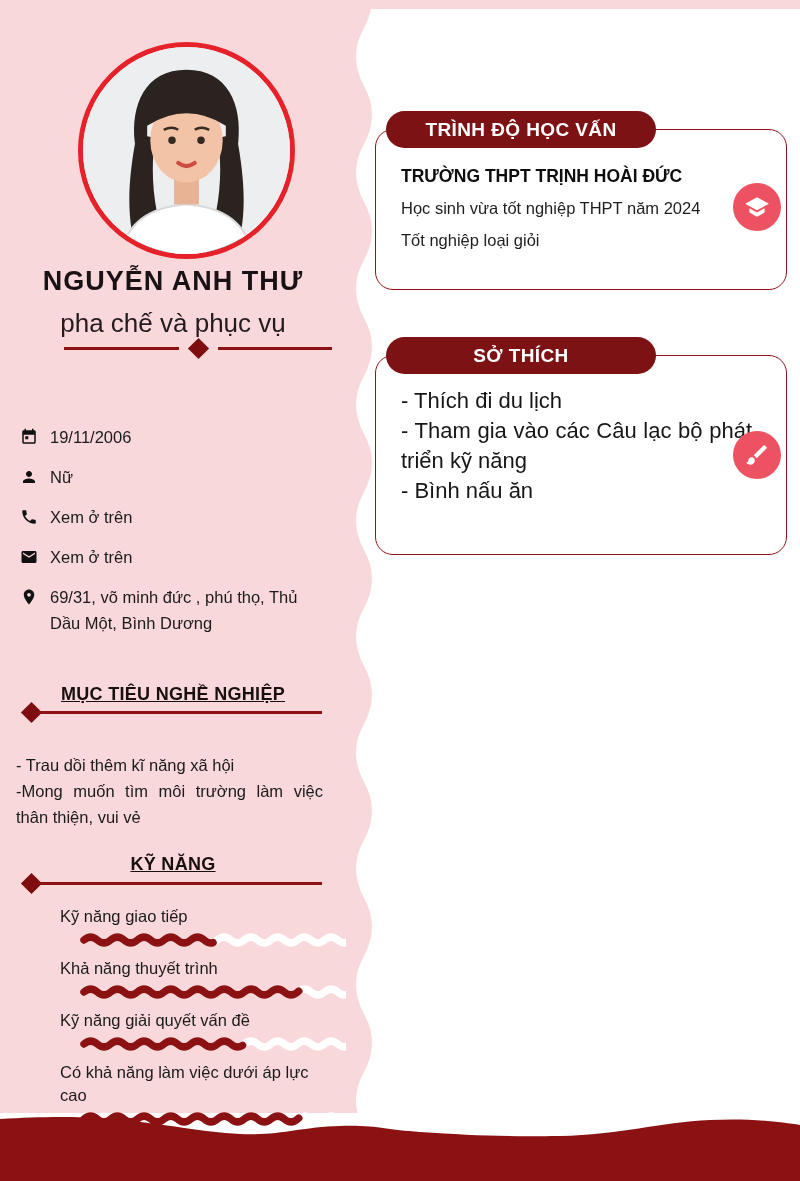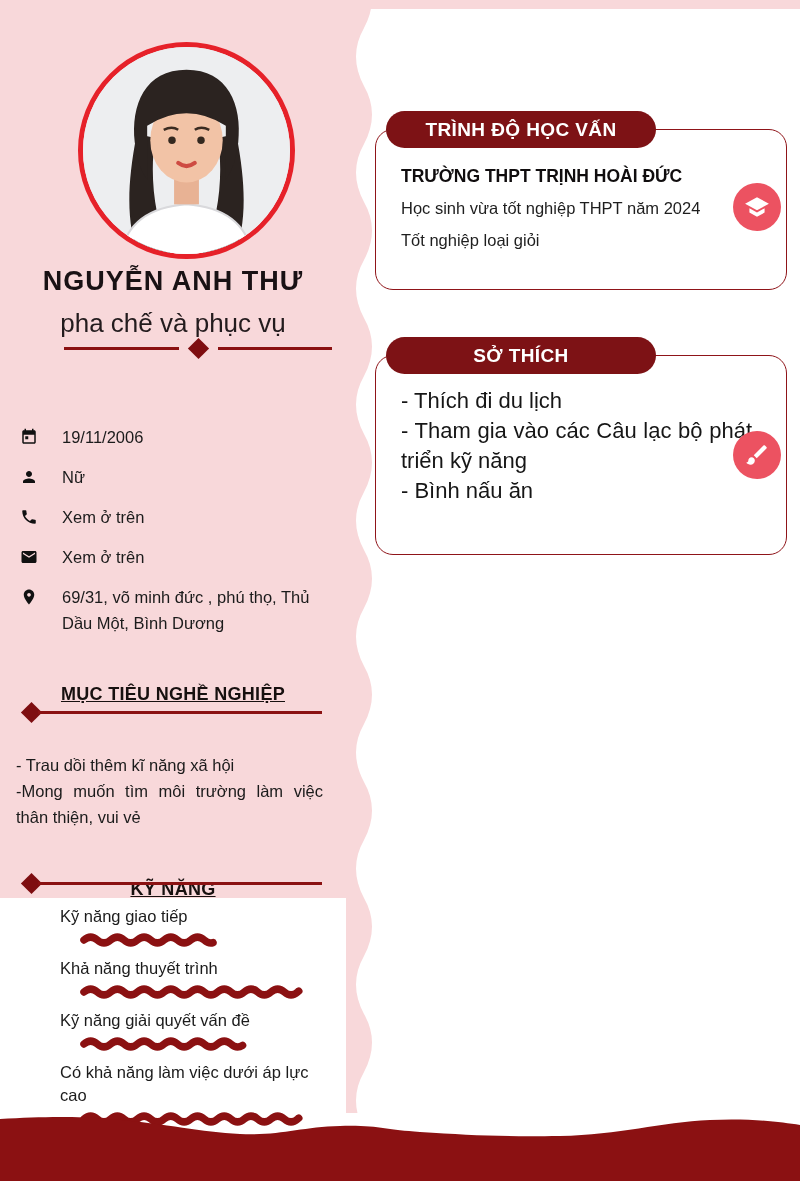--- a/index.html
+++ b/index.html
@@ -15,37 +15,37 @@
   html,body{width:800px;height:1181px;}
   body{
     font-family:"Liberation Sans",sans-serif;
     color:var(--ink);
     background:#ffffff;
     position:relative;
     overflow:hidden;
   }
   .top-strip{position:absolute;left:0;top:0;width:800px;height:9px;background:var(--pink);}
   
-  .sidebar{position:absolute;left:0;top:0;width:346px;height:898px;background:var(--pink);}
+  .sidebar{position:absolute;left:0;top:0;width:346px;height:1113px;background:var(--pink);}
   .sidebar-wave{position:absolute;left:346px;top:0;width:32px;height:1113px;display:block;}
   .photo-ring{
     position:absolute;left:78px;top:42px;width:217px;height:217px;border-radius:50%;
     border:5px solid var(--ring);background:#EDEEF0;overflow:hidden;
   }
   .photo-ring svg{display:block;width:100%;height:100%;}
   .name{position:absolute;left:0;top:266px;width:346px;text-align:center;
     font-size:27px;font-weight:bold;letter-spacing:1px;color:#191114;}
   .job-title{position:absolute;left:0;top:308px;width:346px;text-align:center;
     font-size:26px;color:#231B1D;}
   .title-divider{position:absolute;left:64px;top:340px;width:268px;height:17px;
     display:flex;align-items:center;}
   .title-divider .hline{flex:1;height:3px;background:var(--maroon);}
   .title-divider .diamond{width:15px;height:15px;background:#7E0D10;transform:rotate(45deg);margin:0 12px;flex:none;}
   .contacts{position:absolute;left:20px;top:424px;width:306px;list-style:none;}
-  .contact-row{display:flex;margin-bottom:14px;min-height:26px;gap:12px;}
+  .contact-row{display:flex;margin-bottom:14px;min-height:26px;}
   .contact-icon{width:20px;flex:none;padding-top:4px;}
   .contact-icon svg{width:18px;height:18px;display:block;fill:#111;}
   .contact-text{padding-left:10px;font-size:16.5px;line-height:26px;max-width:276px;}
   .side-section-heading{position:absolute;width:346px;text-align:center;
     font-size:18px;font-weight:bold;letter-spacing:.3px;color:#17100F;text-decoration:underline;}
   .side-divider{position:absolute;left:24px;right:0;width:300px;height:15px;}
   .side-divider .hline{position:absolute;left:14px;right:2px;top:6px;height:3px;background:var(--maroon);}
   .side-divider .diamond{position:absolute;left:0;top:0;width:15px;height:15px;background:#7E0D10;transform:rotate(45deg);}
   .objective-text{position:absolute;left:16px;top:752px;width:307px;
     font-size:16.5px;line-height:26px;text-align:justify;}
@@ -159,21 +159,21 @@
   <div class="side-section-heading" style="top:684px;">MỤC TIÊU NGHỀ NGHIỆP</div>
   <div class="side-divider" style="top:705px;">
     <span class="diamond"></span>
       <span class="hline"></span>
   </div>
   <div class="objective-text">
     <p>- Trau dồi thêm kĩ năng xã hội</p>
     <p>-Mong muốn tìm môi trường làm việc thân thiện, vui vẻ</p>
   </div>
 
-  <div class="side-section-heading" style="top:879px;">KỸ NĂNG</div>
+  <div class="side-section-heading" style="top:854px;">KỸ NĂNG</div>
   <div class="side-divider" style="top:876px;">
     <span class="diamond"></span>
       <span class="hline"></span>
   </div>
 
   <ul class="skills">
     <li class="skill">
       <div class="skill-label">Kỹ năng giao tiếp</div>
       <svg class="skill-bar" viewBox="0 0 287 18">
         <path class="track" d="M4 9 q6.75 -6 13.5 0 t13.5 0 t13.5 0 t13.5 0 t13.5 0 t13.5 0 t13.5 0 t13.5 0 t13.5 0 t13.5 0 t13.5 0 t13.5 0 t13.5 0 t13.5 0 t13.5 0 t13.5 0 t13.5 0 t13.5 0 t13.5 0 t13.5 0"></path>

